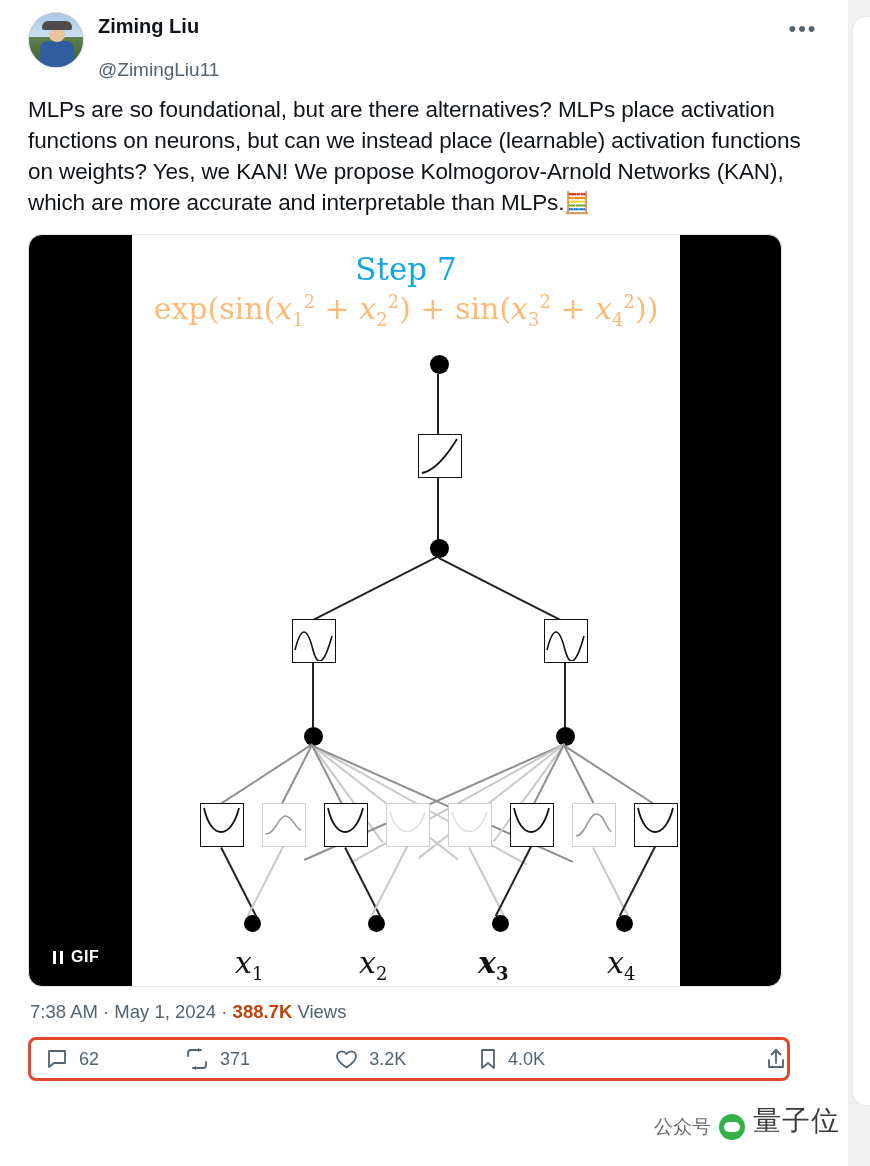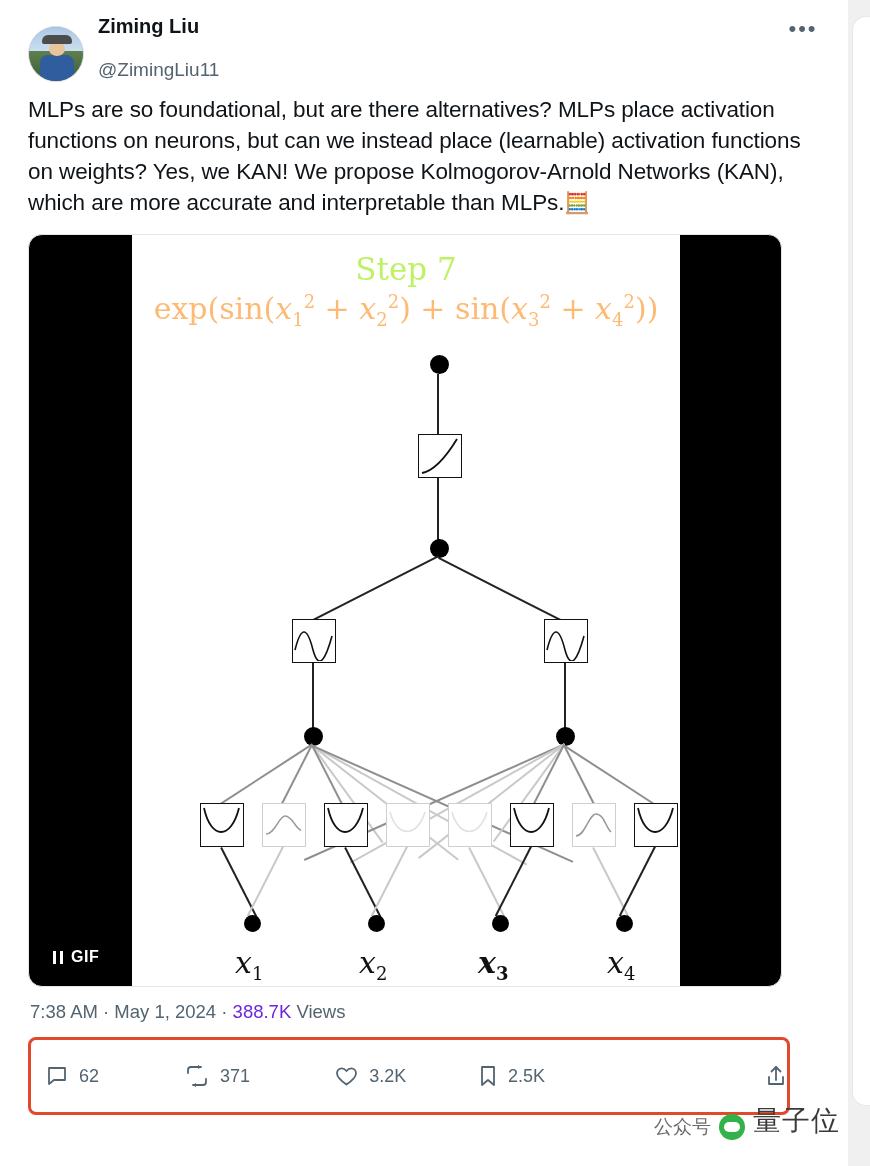--- a/index.html
+++ b/index.html
@@ -53,21 +53,21 @@
     box-sizing: border-box;
   }
 
   .tweet-inner {
     padding: 12px 28px 0 28px;
     position: relative;
   }
 
   .head {
     display: flex;
-    align-items: flex-end;
+    align-items: flex-start;
     height: 70px;
   }
   .avatar {
     width: 56px;
     height: 56px;
     border-radius: 50%;
     overflow: hidden;
     flex: 0 0 56px;
     background: #8fb4d9;
     position: relative;
@@ -212,21 +212,21 @@
     width: 548px;
     height: 753px;
   }
   .fig-title {
     position: absolute;
     top: 16px;
     width: 548px;
     text-align: center;
     font-family: "DejaVu Serif", serif;
     font-size: 31px;
-    color: #bef264;
+    color: #0ea5e9;
   }
   .fig-formula {
     position: absolute;
     top: 56px;
     width: 548px;
     text-align: center;
     font-family: "DejaVu Serif", serif;
     font-size: 30px;
     color: #fdba74;
   }
@@ -266,27 +266,27 @@
     color: #111;
   }
   .varlabel sub { font-style: normal; font-size: 0.6em; }
 
   .meta {
     margin-top: 14px;
     font-size: 18.5px;
     color: #536471;
     padding-left: 2px;
   }
-  .meta b { color: #6d28d9; font-weight: normal; }
+  .meta b { color: #c2410c; font-weight: bold; }
 
   .actions-wrap {
     margin-top: 14px;
     position: relative;
     width: 762px;
-    height: 78px;
+    height: 44px;
     border: 3px solid #e2492c;
     border-radius: 8px;
     box-sizing: border-box;
   }
   .actions {
     display: flex;
     align-items: center;
     height: 100%;
     padding-left: 14px;
   }
@@ -522,21 +522,21 @@
             <svg width="25" height="24" viewBox="0 0 25 24">
               <path d="M12.5 20.5C6 16 3 13 3 9.2 3 6.3 5.2 4.3 7.8 4.3c1.7 0 3.4 1 4.7 2.7 1.3-1.7 3-2.7 4.7-2.7 2.6 0 4.8 2 4.8 4.9 0 3.8-3 6.8-9.5 11.3z" fill="none" stroke="#536471" stroke-width="1.8" stroke-linejoin="round"></path>
             </svg>
             <span class="count">3.2K</span>
           </div>
 
           <div class="action a-bookmark">
             <svg width="20" height="24" viewBox="0 0 20 24">
               <path d="M4 3h12v18l-6-5-6 5z" fill="none" stroke="#536471" stroke-width="1.8" stroke-linejoin="round"></path>
             </svg>
-            <span class="count">2.5K</span>
+            <span class="count">4.0K</span>
           </div>
 
           <div class="action a-share">
             <svg width="22" height="24" viewBox="0 0 22 24">
               <path d="M11 16V3" fill="none" stroke="#536471" stroke-width="1.8" stroke-linecap="round"></path>
               <path d="M6.5 7.5L11 3l4.5 4.5" fill="none" stroke="#536471" stroke-width="1.8" stroke-linecap="round" stroke-linejoin="round"></path>
               <path d="M4 13v7h14v-7" fill="none" stroke="#536471" stroke-width="1.8" stroke-linecap="round" stroke-linejoin="round"></path>
             </svg>
           </div>
 

